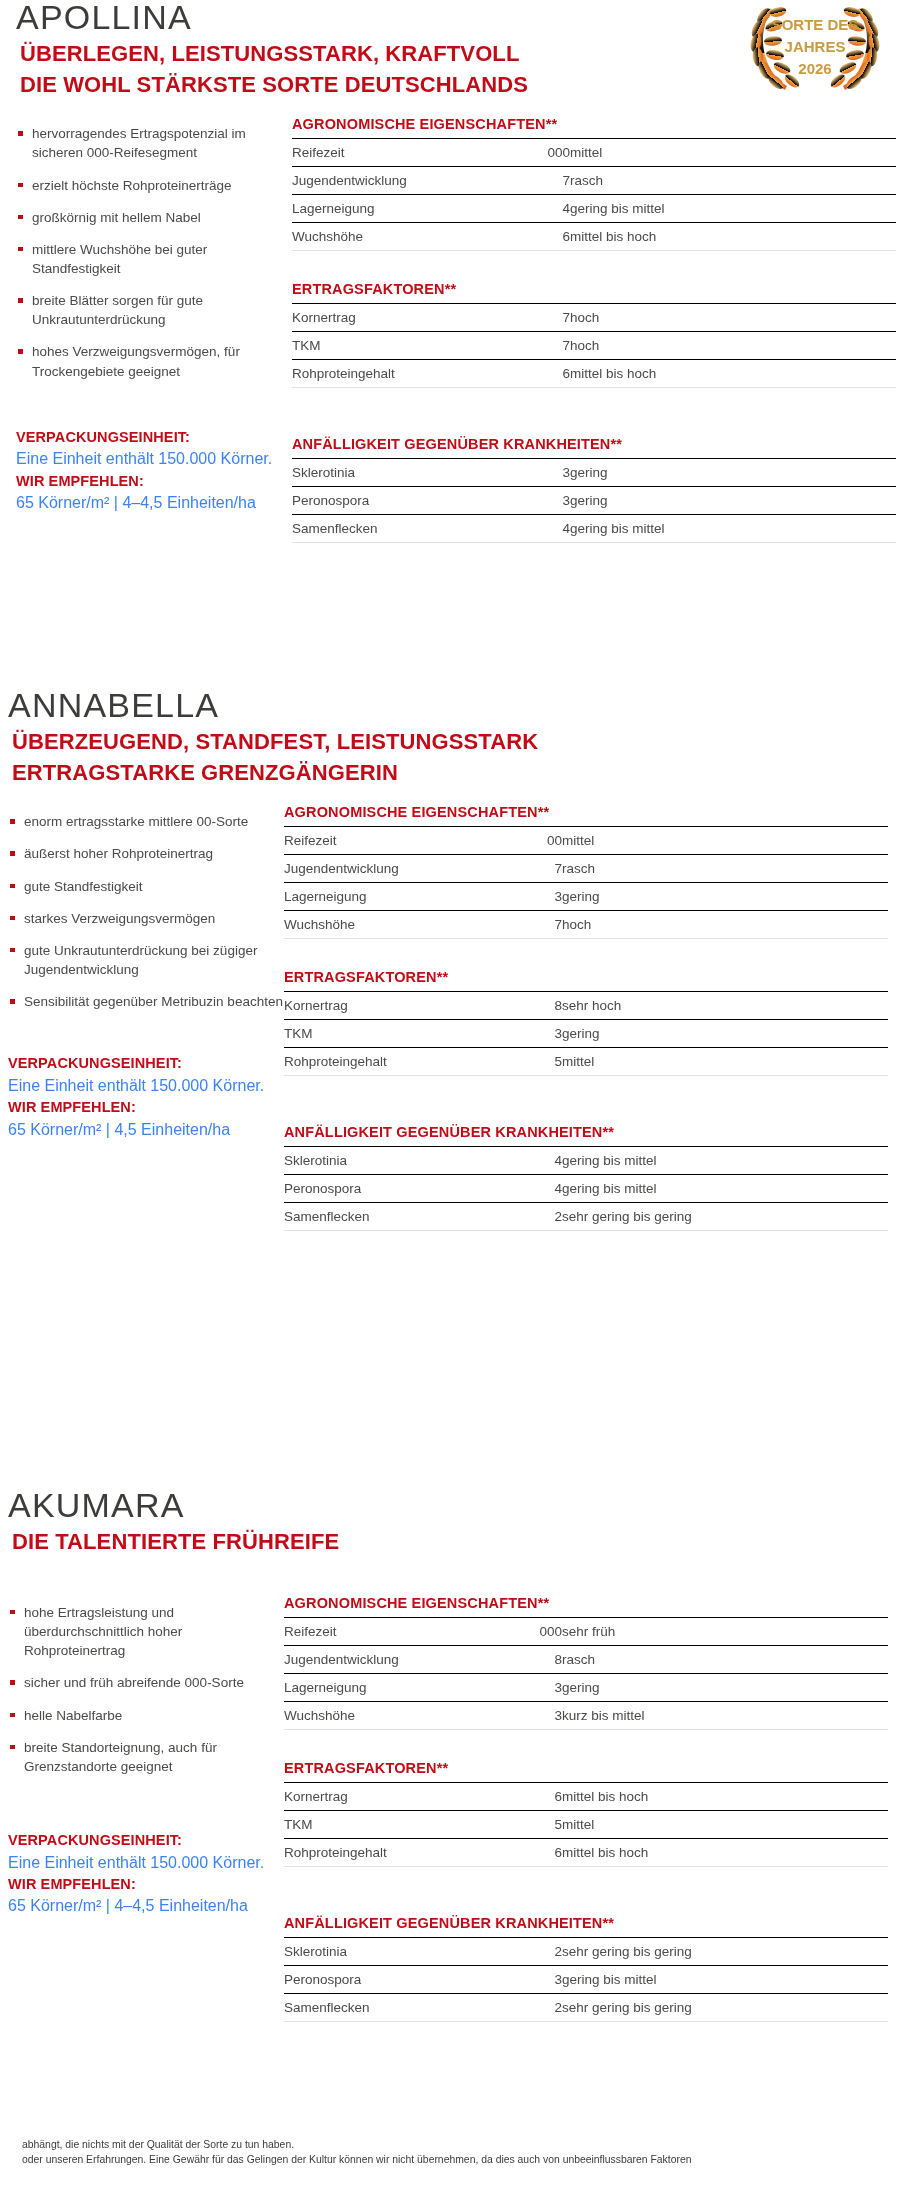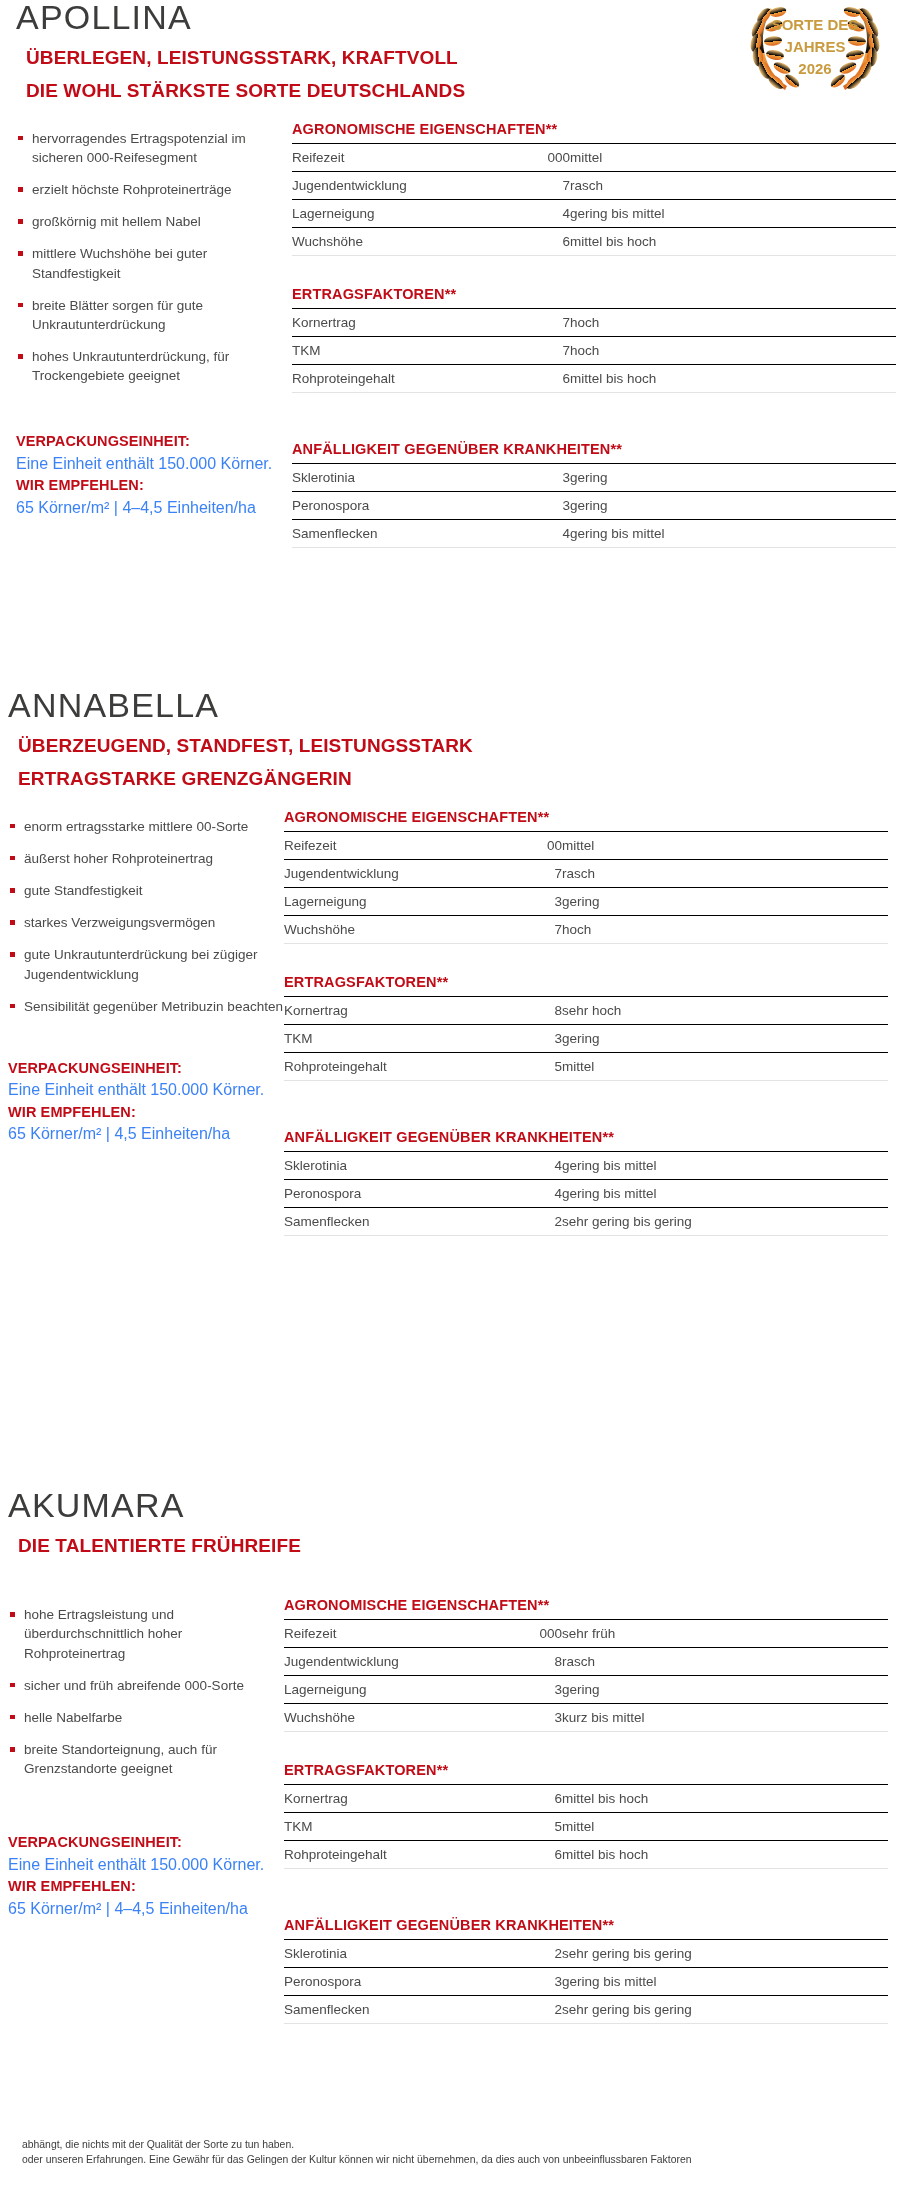--- a/index.html
+++ b/index.html
@@ -23,26 +23,26 @@
   .variety-name {
     font-size: 34px;
     font-weight: 400;
     letter-spacing: 1.2px;
     color: #3c3c3b;
     line-height: 1.05;
     margin: 0 0 2px 0;
     white-space: nowrap;
   }
   .variety-claim {
-    font-size: 19px;
+    font-size: 22px;
     font-weight: 700;
     color: #c10c17;
     line-height: 1.24;
     letter-spacing: .1px;
-    margin: 10px;
+    margin: 4px;
     white-space: nowrap;
   }
 
   
   .badge {
     position: absolute;
     right: 6px;
     top: 2px;
     width: 150px;
     height: 92px;
@@ -196,21 +196,21 @@
     </div>
 
     <div class="body-cols" style="margin-top:18px;">
       <div class="col-left">
         <ul class="features">
           <li>hervorragendes Ertragspotenzial im sicheren 000-Reifesegment</li>
           <li>erzielt höchste Rohproteinerträge</li>
           <li>großkörnig mit hellem Nabel</li>
           <li>mittlere Wuchshöhe bei guter Standfestigkeit</li>
           <li>breite Blätter sorgen für gute Unkrautunterdrückung</li>
-          <li>hohes Unkrautunterdrückung, für Trockengebiete geeignet</li>
+          <li>hohes Verzweigungsvermögen, für Trockengebiete geeignet</li>
         </ul>
         <div class="pack" style="margin-top:46px;">
           <div class="pack-h">VERPACKUNGSEINHEIT:</div>
           <div class="pack-t">Eine Einheit enthält 150.000 Körner.</div>
           <div class="pack-h">WIR EMPFEHLEN:</div>
           <div class="pack-t">65 Körner/m² | 4–4,5 Einheiten/ha</div>
         </div>
       </div>
 
       <div class="col-right">

